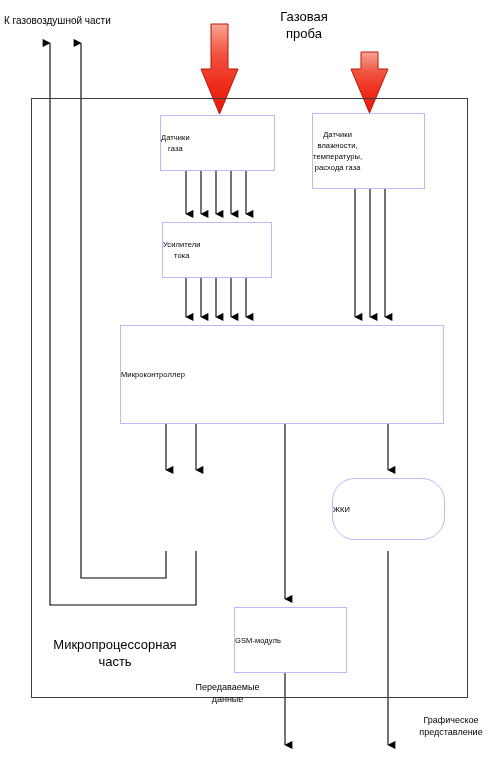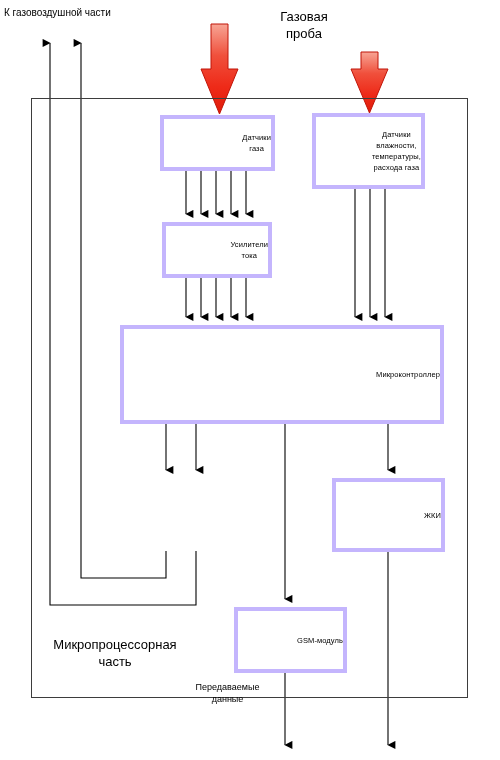--- a/index.html
+++ b/index.html
@@ -18,25 +18,25 @@
   svg.layer {
     position: absolute;
     left: 0;
     top: 0;
     width: 500px;
     height: 760px;
   }
   .blk {
     position: absolute;
     box-sizing: border-box;
-    border: 4px solid #c4b5fd;
+    border: 1px solid #c4b5fd;
     background: #ffffff;
     display: flex;
     align-items: center;
-    justify-content: flex-end;
+    justify-content: flex-start;
     text-align: center;
   }
   .blk-label {
     font-size: 7.5px;
     line-height: 11px;
     color: #000000;
     letter-spacing: 0.1px;
     white-space: pre-line;
   }
   .container-box {
@@ -145,33 +145,35 @@
   <div class="blk" style="left:162px; top:222px; width:110px; height:56px;">
     <span class="blk-label">Усилители
 тока</span>
   </div>
 
   <div class="blk" style="left:120px; top:325px; width:324px; height:99px;">
     <span class="blk-label">Микроконтроллер</span>
   </div>
 
 
-  <div class="blk" style="left:332px; top:478px; width:113px; height:74px;">
+  <div class="blk" style="left:332px; top:478px; width:113px; height:62px;border-radius:23px;">
     <span class="blk-label">ЖКИ</span>
   </div>
 
   <div class="blk" style="left:234px; top:607px; width:113px; height:66px;">
     <span class="blk-label">GSM-модуль</span>
   </div>
 
-  <div class="free-label lbl-med" style="left:4px; top:6px; width:160px; text-align:left;">К газовоздушной части</div>
+  <div class="free-label lbl-med" style="left:4px; top:14px; width:160px; text-align:left;">К газовоздушной части</div>
 
   <div class="free-label lbl-big" style="left:25px; top:636px; width:180px;">Микропроцессорная
 часть</div>
 
   <div class="free-label lbl-big" style="left:244px; top:8px; width:120px;">Газовая
 проба</div>
 
   <div class="free-label lbl-sm" style="left:175px; top:681px; width:105px;">Передаваемые
 данные</div>
 
+  <div class="free-label lbl-sm" style="left:402px; top:714px; width:98px;">Графическое
+представление</div>
 
 </div>
 
 </body></html>

